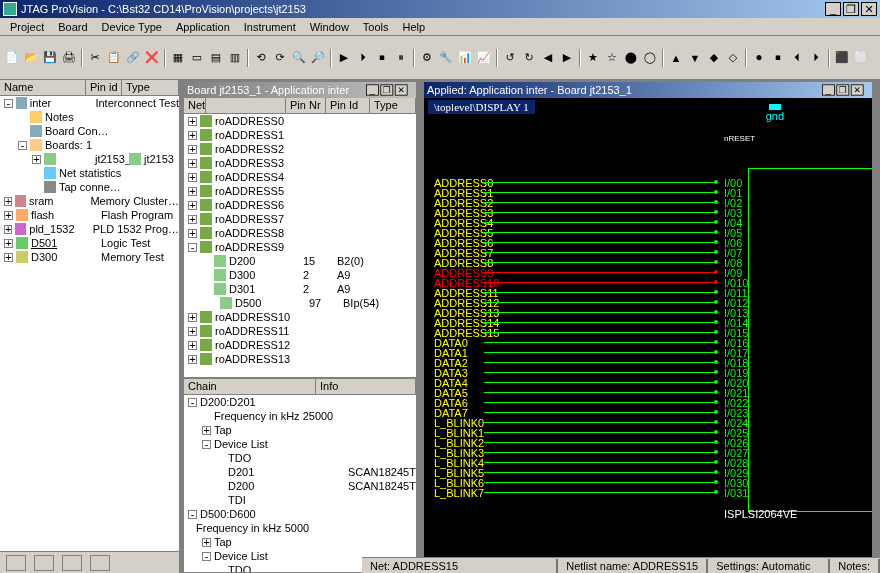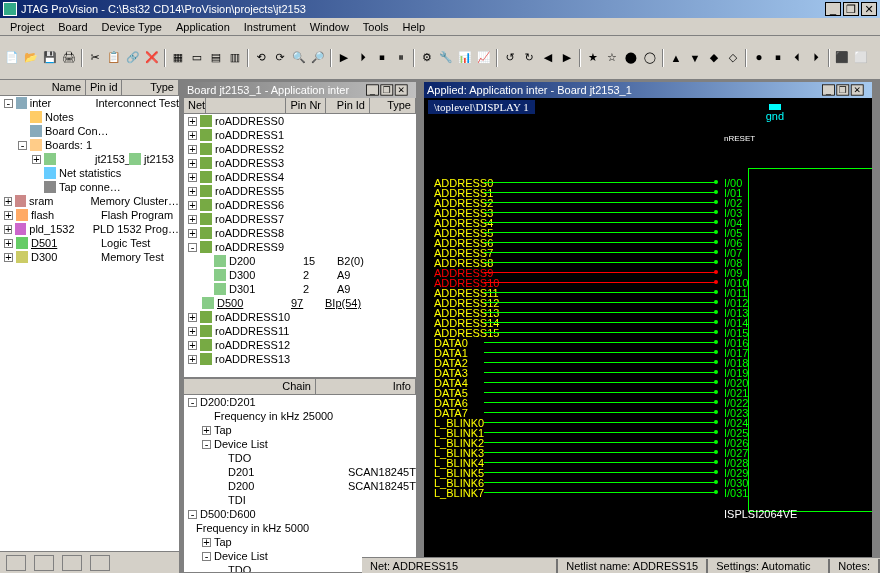--- a/index.html
+++ b/index.html
@@ -11,21 +11,21 @@
   .wbuttons div{width:16px;height:14px;background:#d4d0c8;border:1px solid #000;margin-left:2px;text-align:center;line-height:12px;color:#000;}
   .menubar{height:18px;background:#d4d0c8;border-bottom:1px solid #808080;display:flex;align-items:center;padding-left:4px;gap:2px;}
   .menubar span{padding:1px 6px;}
   .toolbar{height:44px;background:#d4d0c8;border-bottom:1px solid #808080;display:flex;flex-wrap:wrap;align-items:center;padding:2px 3px;gap:1px;}
   .tbtn{width:18px;height:18px;border:1px solid #d4d0c8;display:flex;align-items:center;justify-content:center;background:#d4d0c8;}
   .tsep{width:2px;height:18px;border-left:1px solid #808080;border-right:1px solid #fff;margin:0 2px;}
   
   .workarea{display:flex;height:calc(100% - 18px - 18px - 44px);}
   .left{width:180px;border-right:1px solid #808080;display:flex;flex-direction:column;background:#fff;}
   .right{flex:1;background:#808080;position:relative;}
-  .panehdr{display:flex;background:#d4d0c8;border-bottom:1px solid #808080;height:16px;text-align:right;}
+  .panehdr{display:flex;background:#d4d0c8;border-bottom:1px solid #808080;height:16px;}
   .panehdr div{border-right:1px solid #808080;padding:1px 4px;white-space:nowrap;overflow:hidden;}
   .tree{flex:1;overflow:auto;background:#fff;}
   .treerow{display:flex;align-items:center;height:14px;white-space:nowrap;}
   .treerow .exp{width:9px;height:9px;border:1px solid #808080;text-align:center;line-height:7px;margin-right:3px;background:#fff;}
   .treerow .ico{width:12px;height:12px;margin-right:3px;display:inline-block;}
   .i-note{background:#fc6;} .i-gear{background:#8ab;} .i-folder{background:#fc8;} .i-chip{background:#8c8;} .i-net{background:#6cf;} .i-tap{background:#888;} .i-box{background:#c88;} .i-flash{background:#fa6;} .i-pld{background:#c6c;} .i-test{background:#6c6;} .i-mem{background:#cc6;} .i-sig{background:#7a4;}
   
   .lefttabs{height:22px;border-top:1px solid #808080;background:#d4d0c8;display:flex;align-items:center;gap:8px;padding:2px 6px;}
   .lefttabs .tab{width:20px;height:16px;border:1px solid #808080;background:#d4d0c8;}
   
@@ -303,21 +303,21 @@
               <span style="width: 34px; display: inline-block;">2</span>
               <span style="display: inline-block;">A9</span>
             </div>
             <div class="treerow" style="padding-left: 18px;">
               <span style="width: 12px; display: inline-block;"></span>
               <span class="ico i-chip"></span>
               <span style="display: inline-block; width: 74px;">D301</span>
               <span style="width: 34px; display: inline-block;">2</span>
               <span style="display: inline-block;">A9</span>
             </div>
-            <div class="treerow" style="padding-left: 6px; text-decoration: underline;">
+            <div class="treerow" style="padding-left: 24px;">
               <span style="width: 12px; display: inline-block;"></span>
               <span class="ico i-chip"></span>
               <span style="display: inline-block; width: 74px;">D500</span>
               <span style="width: 34px; display: inline-block;">97</span>
               <span style="display: inline-block;">BIp(54)</span>
             </div>
             <div class="treerow" style="padding-left: 4px;">
               <span class="exp">+</span>
               <span class="ico i-sig"></span>
               <span style="display: inline-block; width: 74px;">roADDRESS10</span>

